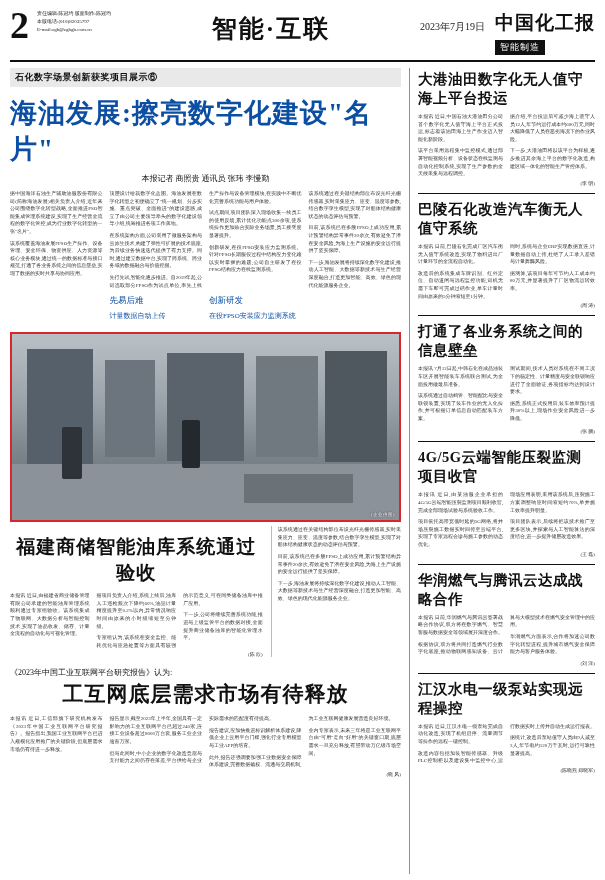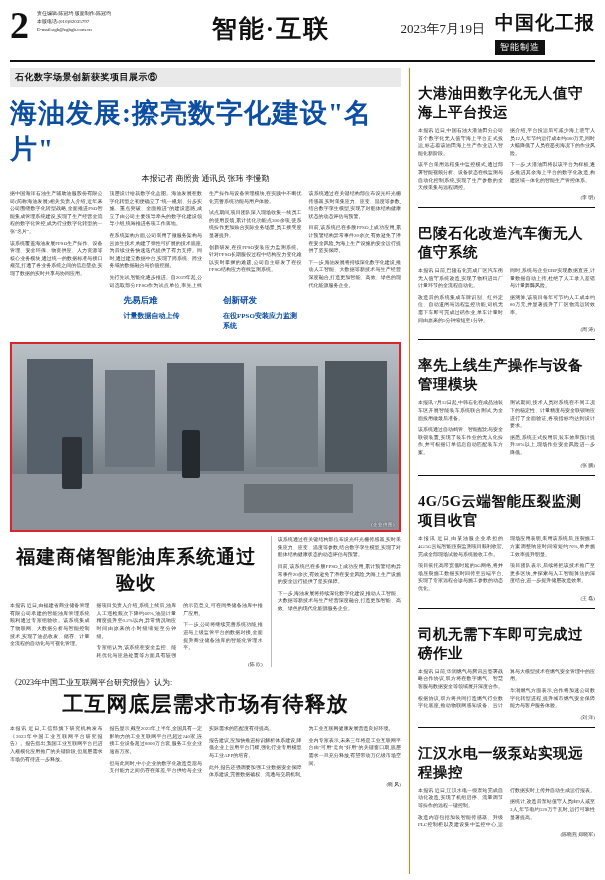--- a/index.html
+++ b/index.html
@@ -14,21 +14,21 @@
   .page { position: relative; width:605px; height:880px; padding: 6px 10px 8px 10px; }
 
   
   .masthead { display:flex; align-items:flex-start; height:56px; border-bottom:2px solid #111; padding-bottom:3px; }
   .folio { font-family:"Liberation Serif",serif; font-size:38px; font-weight:700; line-height:38px; padding-right:8px; }
   .imprint { font-size:5px; line-height:8px; color:#222; padding-top:4px; width:120px; }
   .imprint div { white-space:nowrap; }
   .mast-center { flex:1; text-align:center; padding-top:6px; }
   .mast-center .section-title { font-size:25px; font-weight:700; letter-spacing:2px; }
   .mast-right { text-align:right; padding-top:4px; width:210px; }
-  .mast-date { font-size:13px; color:#222; display:inline-block; vertical-align:top; margin-right:6px; margin-top:10px;}
+  .mast-date { font-size:10px; color:#222; display:inline-block; vertical-align:top; margin-right:6px; margin-top:10px;}
   .logo-box { display:inline-block; vertical-align:top; text-align:left;}
   .logo-main { font-size:19px; font-weight:700; letter-spacing:1px; }
   .logo-sub { display:inline-block; background:#111; color:#fff; font-size:9px; padding:1px 5px; margin-top:2px; letter-spacing:1px;}
 
   
   .body-grid { display:flex; margin-top:6px; height:806px; }
   .left-col { width:400px; padding-right:8px; border-right:1px solid #f97316; }
   .right-col { width:185px; padding-left:8px; }
 
   
@@ -37,33 +37,33 @@
   .byline { text-align:center; font-size:8px; margin:3px 0 6px 0; }
 
   
   .cols4 { column-count:4; column-gap:7px; font-size:5px; line-height:7.6px; text-align:justify; color:#333; }
   .cols4 p { margin:0 0 4px 0; }
   .cols3 { column-count:3; column-gap:7px; font-size:5px; line-height:7.6px; text-align:justify; color:#333; }
   .cols3 p { margin:0 0 4px 0; }
   .cols2 { column-count:2; column-gap:7px; font-size:5px; line-height:7.6px; text-align:justify; color:#333; }
   .cols2 p { margin:0 0 4px 0; }
 
-  .sub-kicker { color:#0b4ea2; font-weight:700; font-size:8.5px; margin:4px 0 3px 14px; }
+  .sub-kicker { color:#0b4ea2; font-weight:400; font-size:8.5px; margin:4px 0 3px 0; }
 
   
   .photo-wrap { border:2px solid #d8262c; margin:8px 0 4px 0; position:relative; height:190px; overflow:hidden; background:#8d949b; }
   .photo-caption { position:absolute; right:4px; bottom:3px; color:#fff; font-size:4.5px; letter-spacing:.5px; text-shadow:0 0 2px #000;}
   .machine { position:absolute; background:#6f777e; }
 
   .hl2 { font-size:19px; font-weight:700; text-align:center; margin:8px 0 6px 0; letter-spacing:1px;}
   .hl-report { font-size:8px; text-align:left; margin:10px 0 2px 0;}
   .hl3 { font-size:21px; font-weight:700; text-align:center; margin:2px 0 7px 0; letter-spacing:1px;}
 
   
-  .r-head { font-size:14.5px; font-weight:700; line-height:19px; letter-spacing:.5px; margin:16px 0 5px 0; }
+  .r-head { font-size:14.5px; font-weight:700; line-height:19px; letter-spacing:.5px; margin:2px 0 5px 0; }
   .r-rule { border-top:1px solid #111; margin:7px 0 6px 0; }
   .r-body { font-size:5px; line-height:7.6px; text-align:justify; color:#333; column-count:2; column-gap:7px;}
   .r-body p { margin:0 0 4px 0; }
   .r-sign { text-align:right; font-size:5px; color:#333; margin-top:2px;}
 </style>
 </head>
 <body>
 
 <div class="page">
 
@@ -187,21 +187,21 @@
           <p>本报讯 日前,巴陵石化完成厂区汽车衡无人值守系统改造,实现了物料进出厂计量环节的全流程自动化。</p>
           <p>改造后的系统集成车牌识别、红外定位、自动道闸与远程监控功能,司机无需下车即可完成过磅作业,单车计量时间由原来的5分钟缩短至1分钟。</p>
           <p>同时,系统与企业ERP实现数据直连,计量数据自动上传,杜绝了人工录入差错与计量舞弊风险。</p>
           <p>据测算,该项目每年可节约人工成本约80万元,并显著提升了厂区物流运转效率。</p>
         </div>
         <div class="r-sign">(周 涛)</div>
       </div>
       <div class="r-rule"></div>
 
       <div>
-        <div class="r-head">率先上线生产操作与设备管理模块</div>
+        <div class="r-head">打通了各业务系统之间的信息壁垒</div>
         <div class="r-body">
           <p>本报讯 7月12日起,中韩石化在成品油装车区开展智能装车系统联合测试,为全面投用做最后准备。</p>
           <p>该系统通过自动鹤管、智能配比与安全联锁装置,实现了装车作业的无人化操作,并可根据订单信息自动匹配装车方案。</p>
           <p>测试期间,技术人员对系统在不同工况下的稳定性、计量精度与安全联锁响应进行了全面验证,各项指标均达到设计要求。</p>
           <p>据悉,系统正式投用后,装车效率预计提升30%以上,现场作业安全风险进一步降低。</p>
         </div>
         <div class="r-sign">(张 鹏)</div>
       </div>
       <div class="r-rule"></div>
 
@@ -211,21 +211,21 @@
           <p>本报讯 近日,由某油服企业承担的4G/5G云端智能压裂监测项目顺利收官,完成全部现场试验与系统验收工作。</p>
           <p>项目依托高带宽低时延的5G网络,将井场压裂施工数据实时回传至云端平台,实现了专家远程会诊与施工参数的动态优化。</p>
           <p>现场应用表明,采用该系统后,压裂施工方案调整响应时间缩短约70%,单井施工效率提升明显。</p>
           <p>项目团队表示,后续将把该技术推广至更多区块,并探索与人工智能算法的深度结合,进一步提升储层改造效果。</p>
         </div>
         <div class="r-sign">(王 磊)</div>
       </div>
       <div class="r-rule"></div>
 
       <div>
-        <div class="r-head">司机无需下车即可完成过磅作业</div>
+        <div class="r-head">华润燃气与腾讯云达成战略合作</div>
         <div class="r-body">
           <p>本报讯 日前,华润燃气与腾讯云签署战略合作协议,双方将在数字燃气、智慧客服与数据安全等领域展开深度合作。</p>
           <p>根据协议,双方将共同打造燃气行业数字化底座,推动物联网感知设备、云计算与大模型技术在燃气安全管理中的应用。</p>
           <p>华润燃气方面表示,合作将加速公司数字化转型进程,提升城市燃气安全保障能力与客户服务体验。</p>
         </div>
         <div class="r-sign">(刘 洋)</div>
       </div>
       <div class="r-rule"></div>
 
       <div>

